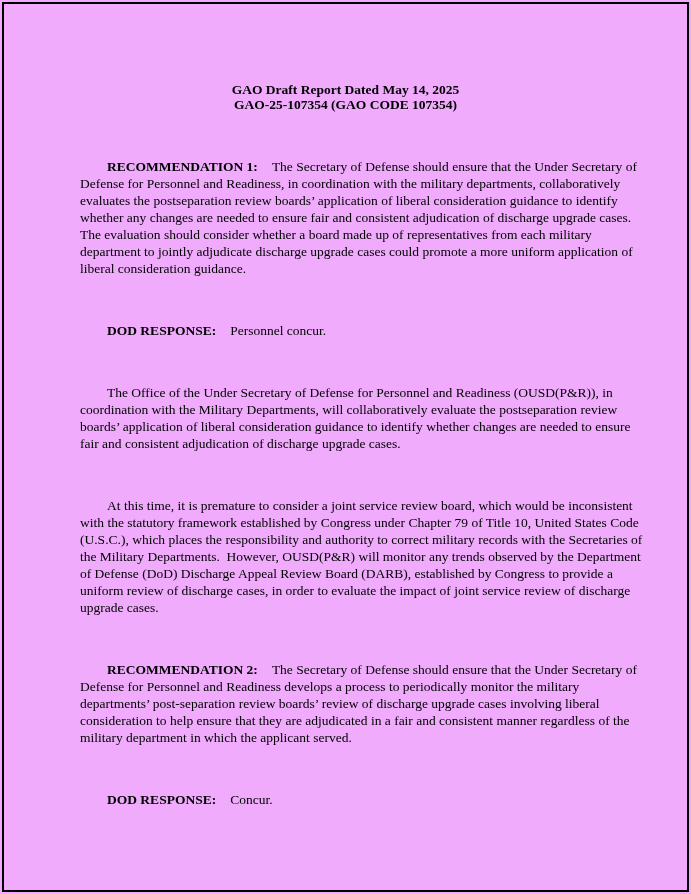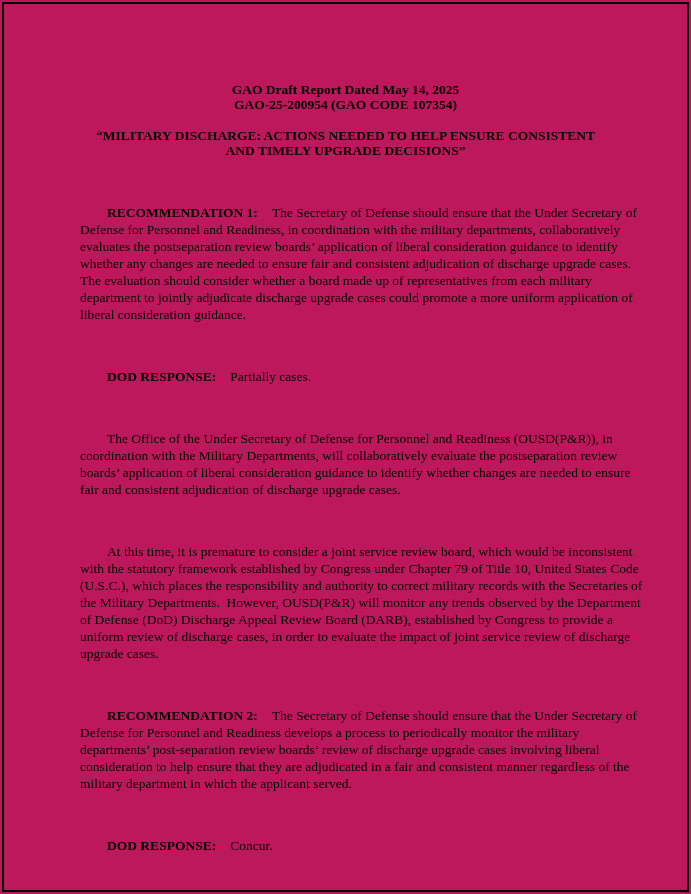--- a/index.html
+++ b/index.html
@@ -4,21 +4,21 @@
 <style>
   html, body {
     margin: 0;
     padding: 0;
     background: #ffffff;
   }
   .sheet {
     position: relative;
     width: 691px;
     height: 894px;
-    background: #be185d;
+    background: #f0abfc;
     overflow: hidden;
     font-family: "Liberation Serif", "DejaVu Serif", serif;
     color: #000000;
   }
   .frame {
     position: absolute;
     left: 2px;
     top: 2px;
     right: 2px;
     bottom: 2px;
@@ -57,36 +57,32 @@
 </head>
 <body>
 
 <div class="sheet">
   <div class="frame"></div>
   <div class="content">
 
     <div class="doc-header">
       <div class="hgroup">
         <div>GAO Draft Report Dated May 14, 2025</div>
-        <div>GAO-25-200954 (GAO CODE 107354)</div>
-      </div>
-      <div class="hgroup">
-        <div>“MILITARY DISCHARGE: ACTIONS NEEDED TO HELP ENSURE CONSISTENT</div>
-        <div>AND TIMELY UPGRADE DECISIONS”</div>
+        <div>GAO-25-107354 (GAO CODE 107354)</div>
       </div>
     </div>
 
     <div class="doc-body">
 
       <p class="para">
         <strong>RECOMMENDATION 1:</strong><span class="it">The Secretary of Defense should ensure that the Under Secretary of Defense for Personnel and Readiness, in coordination with the military departments, collaboratively evaluates the postseparation review boards’ application of liberal consideration guidance to identify whether any changes are needed to ensure fair and consistent adjudication of discharge upgrade cases.  The evaluation should consider whether a board made up of representatives from each military department to jointly adjudicate discharge upgrade cases could promote a more uniform application of liberal consideration guidance.</span>
       </p>
 
       <p class="para">
-        <strong>DOD RESPONSE:</strong><span>Partially cases.</span>
+        <strong>DOD RESPONSE:</strong><span>Personnel concur.</span>
       </p>
 
       <p class="para">
         <strong></strong><span>The Office of the Under Secretary of Defense for Personnel and Readiness (OUSD(P&amp;R)), in coordination with the Military Departments, will collaboratively evaluate the postseparation review boards’ application of liberal consideration guidance to identify whether changes are needed to ensure fair and consistent adjudication of discharge upgrade cases.</span>
       </p>
 
       <p class="para">
         <strong></strong><span>At this time, it is premature to consider a joint service review board, which would be inconsistent with the statutory framework established by Congress under Chapter 79 of Title 10, United States Code (U.S.C.), which places the responsibility and authority to correct military records with the Secretaries of the Military Departments.  However, OUSD(P&amp;R) will monitor any trends observed by the Department of Defense (DoD) Discharge Appeal Review Board (DARB), established by Congress to provide a uniform review of discharge cases, in order to evaluate the impact of joint service review of discharge upgrade cases.</span>
       </p>
 

